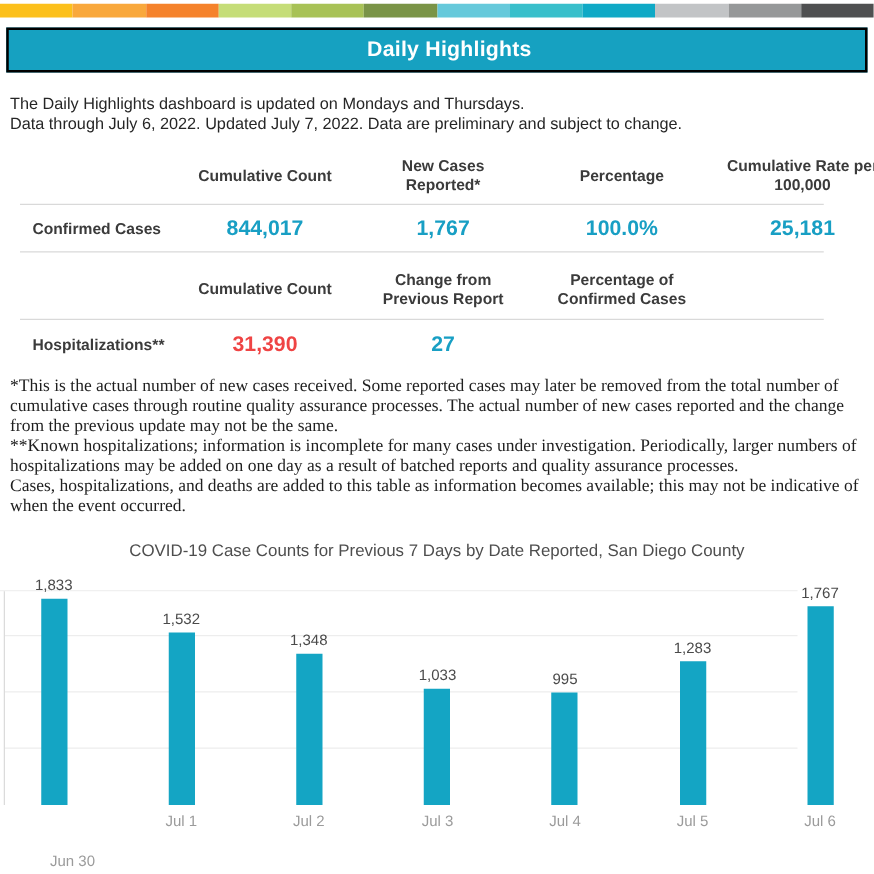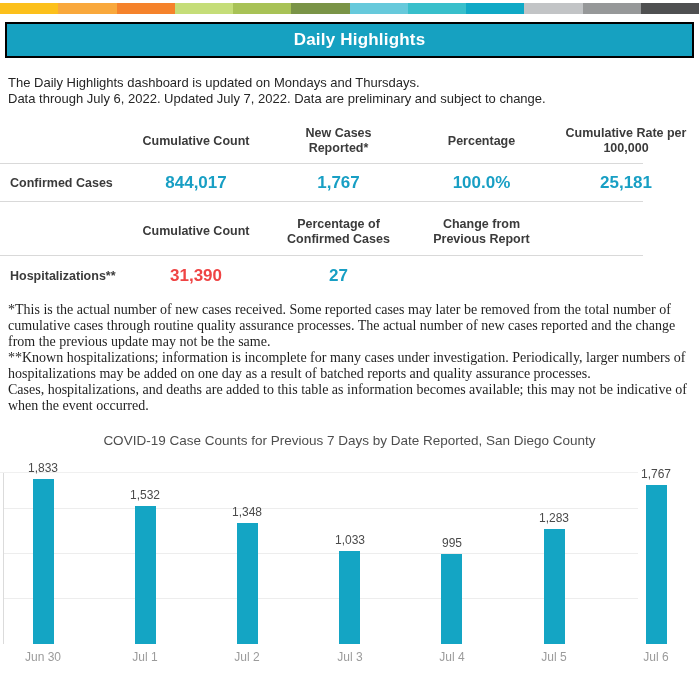--- a/index.html
+++ b/index.html
@@ -14,21 +14,21 @@
   
   .banner{
     margin:8px 5px 0 5px;height:32px;
     border:2px solid #000000;
     display:flex;align-items:center;justify-content:center;padding-left:20px;
   }
   .banner-title{color:#ffffff;font-size:17px;font-weight:bold;letter-spacing:.2px;}
   
   .intro{margin:17px 0 0 8px;font-size:13px;color:#262626;line-height:16px;}
   
-  .tbl{width:643px;border-collapse:collapse;margin-top:12px;}
+  .tbl{width:643px;border-collapse:collapse;margin-top:12px;padding-left:16px;}
   .grid-row{display:grid;grid-template-columns:125px 142px 143px 143px 146px;align-items:center;}
   .hdr-row{min-height:44px;border-bottom:1px solid #D9D9D9;}
   .hdr-cell{
     text-align:center;font-weight:bold;font-size:12.5px;color:#3B3B3B;line-height:15px;
     display:flex;align-items:center;justify-content:center;
   }
   .hdr-cell span{display:inline-block;}
   .w-narrow span{max-width:92px;}
   .w-mid span{max-width:128px;}
   .data-row{min-height:37px;}
@@ -113,24 +113,24 @@
 
 <div class="tbl" style="margin-top:6px;">
   <div class="grid-row hdr-row" style="min-height:47px;">
     <div class="hdr-cell">
         <span></span>
       </div>
     <div class="hdr-cell">
         <span>Cumulative Count</span>
       </div>
     <div class="hdr-cell w-mid">
-        <span style="max-width:118px">Percentage of Confirmed Cases</span>
+        <span style="max-width:110px">Change from Previous Report</span>
       </div>
     <div class="hdr-cell w-mid">
-        <span style="max-width:110px">Change from Previous Report</span>
+        <span style="max-width:118px">Percentage of Confirmed Cases</span>
       </div>
     <div class="hdr-cell">
         <span></span>
       </div>
   </div>
   <div class="grid-row data-row" style="min-height:34px;margin-top:3px;">
     <div class="row-label">Hospitalizations**</div>
     <div class="val teal" style="color: #ef4444;">31,390</div>
     <div class="val teal" style="color: rgb(24, 159, 196);">27</div>
     <div class="val teal" style="color: rgb(24, 159, 196);"></div>
@@ -158,20 +158,20 @@
     <div class="bar" style="left: 339px; height: 93px; background: rgb(20, 165, 196);"></div>
     <div class="bar-label" style="left: 318px; bottom: 97px;">1,033</div>
     <div class="bar" style="left: 441px; height: 90px; background: rgb(20, 165, 196);"></div>
     <div class="bar-label" style="left: 420px; bottom: 94px;">995</div>
     <div class="bar" style="left: 544px; height: 115px; background: rgb(20, 165, 196);"></div>
     <div class="bar-label" style="left: 522px; bottom: 119px;">1,283</div>
     <div class="bar" style="left: 646px; height: 159px; background: rgb(20, 165, 196);"></div>
     <div class="bar-label" style="left: 624px; bottom: 163px;">1,767</div>
   </div>
 <div class="xaxis">
-    <div class="x-tick" style="left: 3px;">Jun 30</div>
+    <div class="x-tick" style="left: 18px; margin-top: 32px;">Jun 30</div>
     <div class="x-tick" style="left: 105px;">Jul 1</div>
     <div class="x-tick" style="left: 207px;">Jul 2</div>
     <div class="x-tick" style="left: 310px;">Jul 3</div>
     <div class="x-tick" style="left: 412px;">Jul 4</div>
     <div class="x-tick" style="left: 514px;">Jul 5</div>
     <div class="x-tick" style="left: 616px;">Jul 6</div>
   </div>
 
 </body></html>

